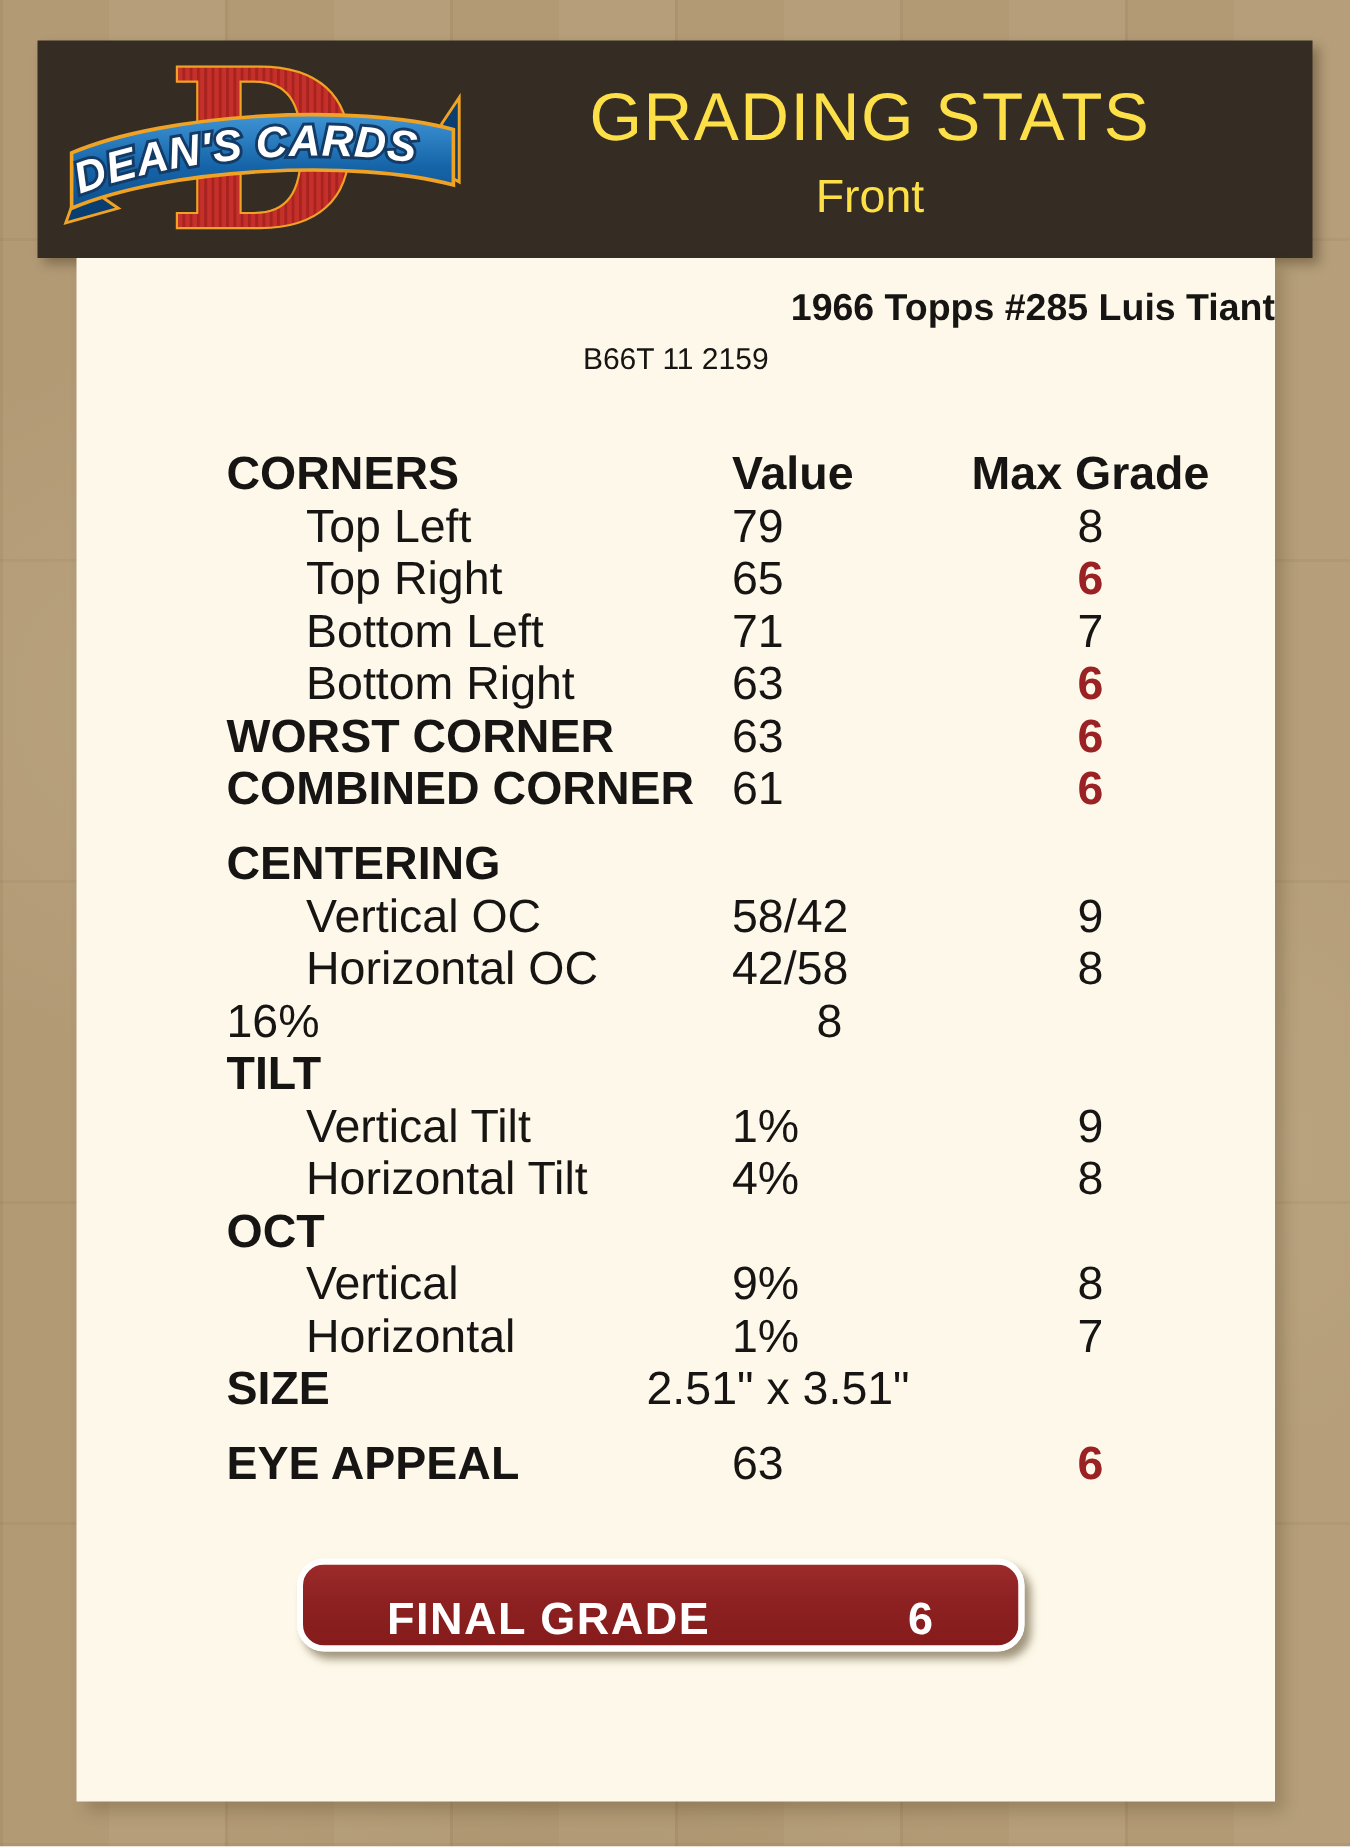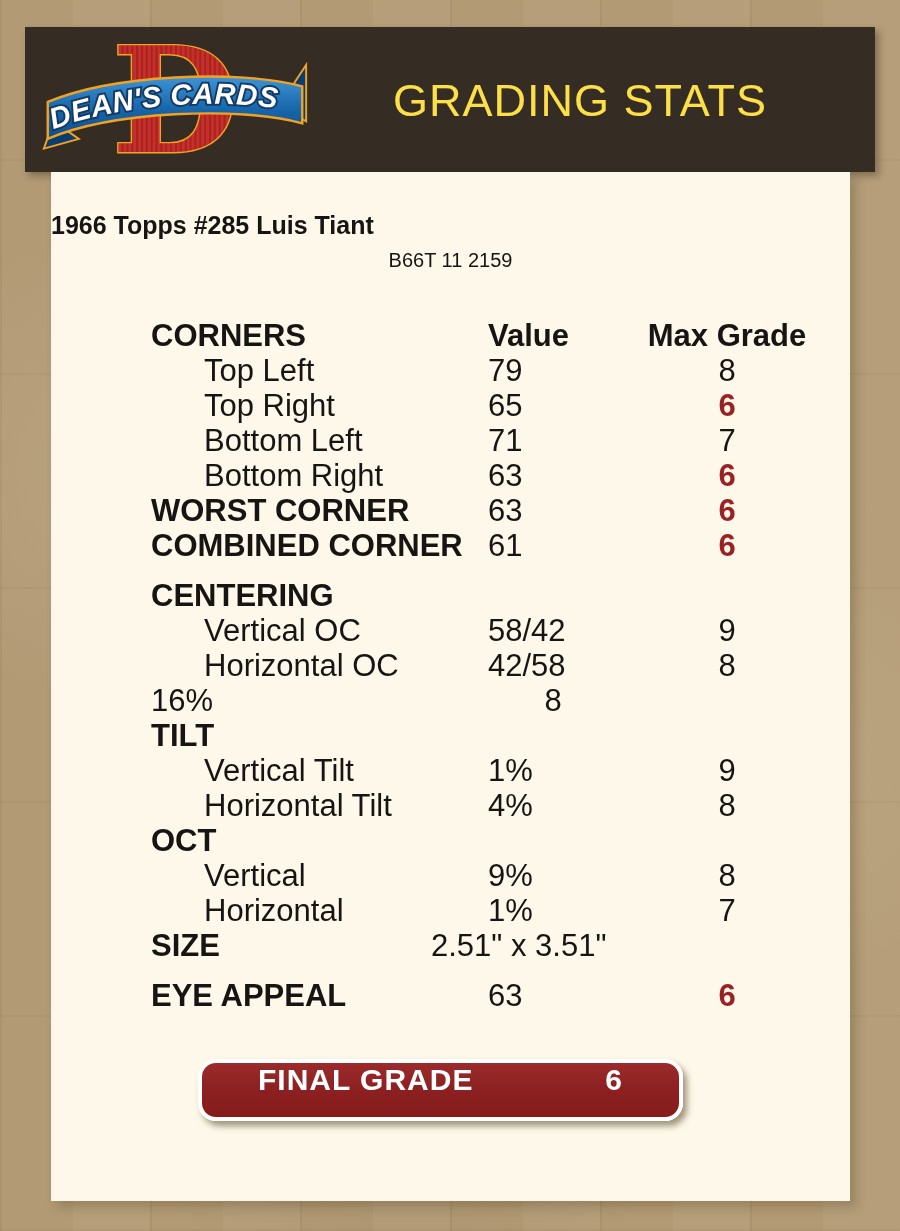--- a/index.html
+++ b/index.html
@@ -25,21 +25,21 @@
   .logo-wrap svg{width:272px;height:136px;}
   .header-text{flex:1;text-align:center;color:#fde047;padding-right:40px;padding-top:2px;}
   .header-title{font-size:45px;line-height:54px;letter-spacing:1px;}
   .header-sub{font-size:31px;line-height:40px;margin-top:6px;}
   
   .panel{
     position:absolute;left:51px;top:172px;width:799px;height:1029px;
     background:#fdf8e9;color:#171513;
     box-shadow:6px 6px 10px rgba(70,50,25,0.25);
   }
-  .card-title{margin-top:36px;text-align:left;font-size:25px;line-height:35px;font-weight:bold;}
+  .card-title{margin-top:16px;text-align:right;font-size:25px;line-height:35px;font-weight:bold;}
   .card-code{text-align:center;font-size:20px;line-height:35px;}
   
   .grid-row{
     display:grid;grid-template-columns:337px 130px 218px;
     padding-left:100px;height:35px;line-height:35px;font-size:31px;
   }
   .grid-row.head{margin-top:40px;font-weight:bold;}
   .grid-row.gap{margin-top:15px;}
   .c-label{text-align:left;white-space:nowrap;}
   .c-label.bold{font-weight:bold;}
@@ -47,21 +47,21 @@
   .c-value{text-align:left;}
   .c-value.wide{transform:translateX(-57px);white-space:nowrap;}
   .c-max{text-align:center;}
   .c-max.red{color:#9b2224;font-weight:bold;}
   
   .final-btn{
     margin:46px 0 0 147px;width:485px;height:62px;box-sizing:border-box;
     background:linear-gradient(180deg,#9c2b2b 0%,#8d2122 45%,#851b1b 100%);
     border:4px solid #ffffff;border-radius:18px;
     box-shadow:4px 5px 6px rgba(130,115,88,0.75);
-    display:flex;align-items:flex-start;justify-content:space-between;
+    display:flex;align-items:flex-end;justify-content:space-between;
     padding:0 56px;color:#ffffff;font-size:30px;font-weight:bold;letter-spacing:1px;
     cursor:pointer;
   }
 </style>
 </head>
 <body>
 
 <div class="page">
 
   <div class="header">
@@ -83,20 +83,21 @@
         <path d="M 258,52 L 270,34 L 270,92 L 256,84 Z" fill="#0a3d70" stroke="#f0a224" stroke-width="2"></path>
         <path d="M 4,72 C 70,44 200,38 266,56 L 266,94 C 200,76 70,82 4,110 Z" fill="url(#rg)" stroke="#f0a224" stroke-width="2.5"></path>
         <path id="lp" d="M 8,101 C 75,74 195,65 264,84" fill="none"></path>
         <text font-size="30" font-style="italic" font-weight="bold" font-family="Liberation Sans, sans-serif" fill="#ffffff" stroke="#143a66" stroke-width="4" paint-order="stroke" letter-spacing="0.5">
           <textPath href="#lp" startOffset="2">DEAN'S CARDS</textPath>
         </text>
       </svg>
     </div>
     <div class="header-text">
       <div class="header-title">GRADING STATS</div>
+      <div class="header-sub">Front</div>
     </div>
   </div>
 
   <div class="panel">
     <div class="card-title">1966 Topps #285 Luis Tiant</div>
     <div class="card-code">B66T 11 2159</div>
 
     <div class="grid-row head">
       <div class="c-label bold">CORNERS</div>
       <div class="c-value">Value</div>

